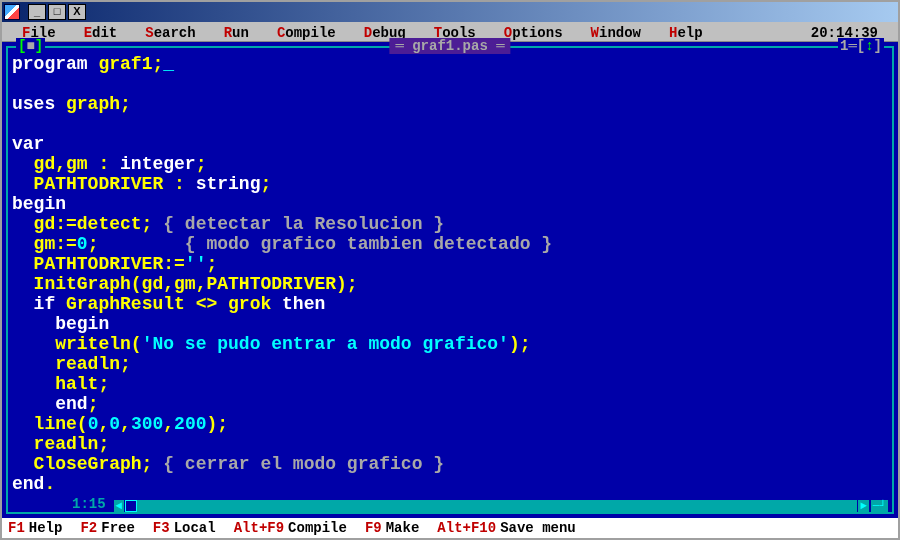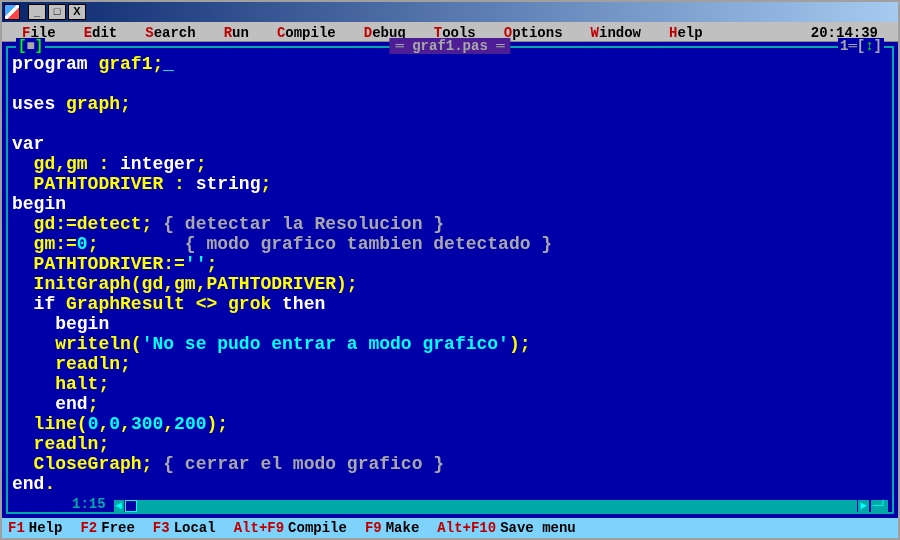--- a/index.html
+++ b/index.html
@@ -121,21 +121,21 @@
     height: 18px;
     color: #00a8a8;
     padding: 0 4px;
   }
   .pos { color: #00a8a8; margin-right: 8px; }
   .sb-arrow { color: #00ffff; background: #00a8a8; padding: 0 2px; font-size:11px;}
   .sb-track { flex:1; background: #00a8a8; height: 12px; margin: 0 1px; position: relative;}
   .sb-thumb { position:absolute; left:0; width:12px; height:12px; background:#0000a8; border:1px solid #00fcfc;}
   .statusbar {
     height: 22px;
-    background: #7dd3fc;
+    background: #ffffff;
     display: flex;
     align-items: center;
     padding: 0 6px;
     color: #000;
   }
   .statusbar .sk { color: #c00000; margin-right: 4px; }
   .statusbar .sitem { margin-right: 18px; }
 </style>
 </head>
 <body>

